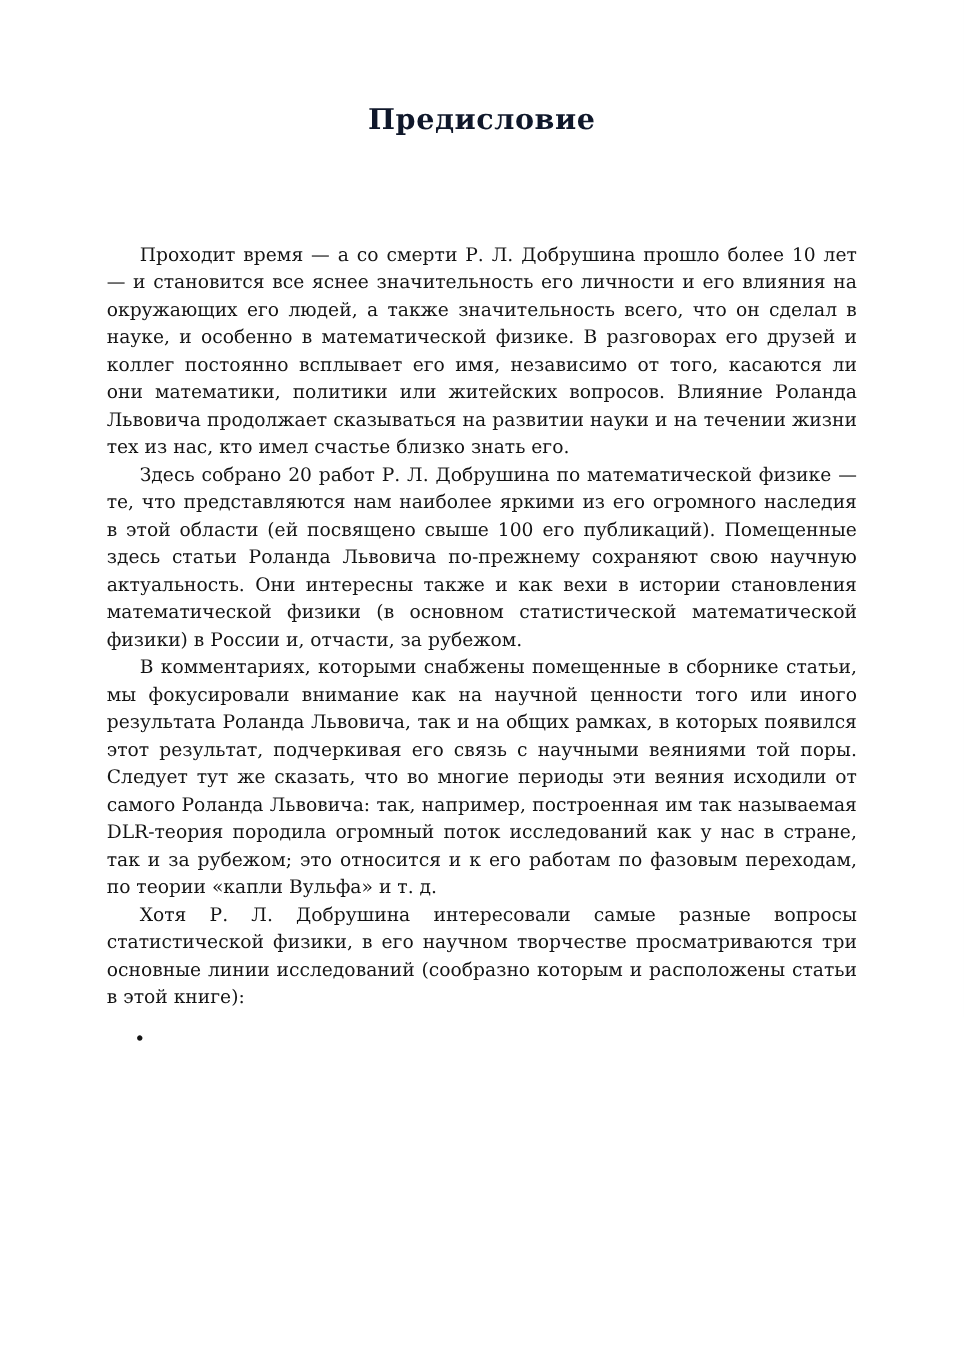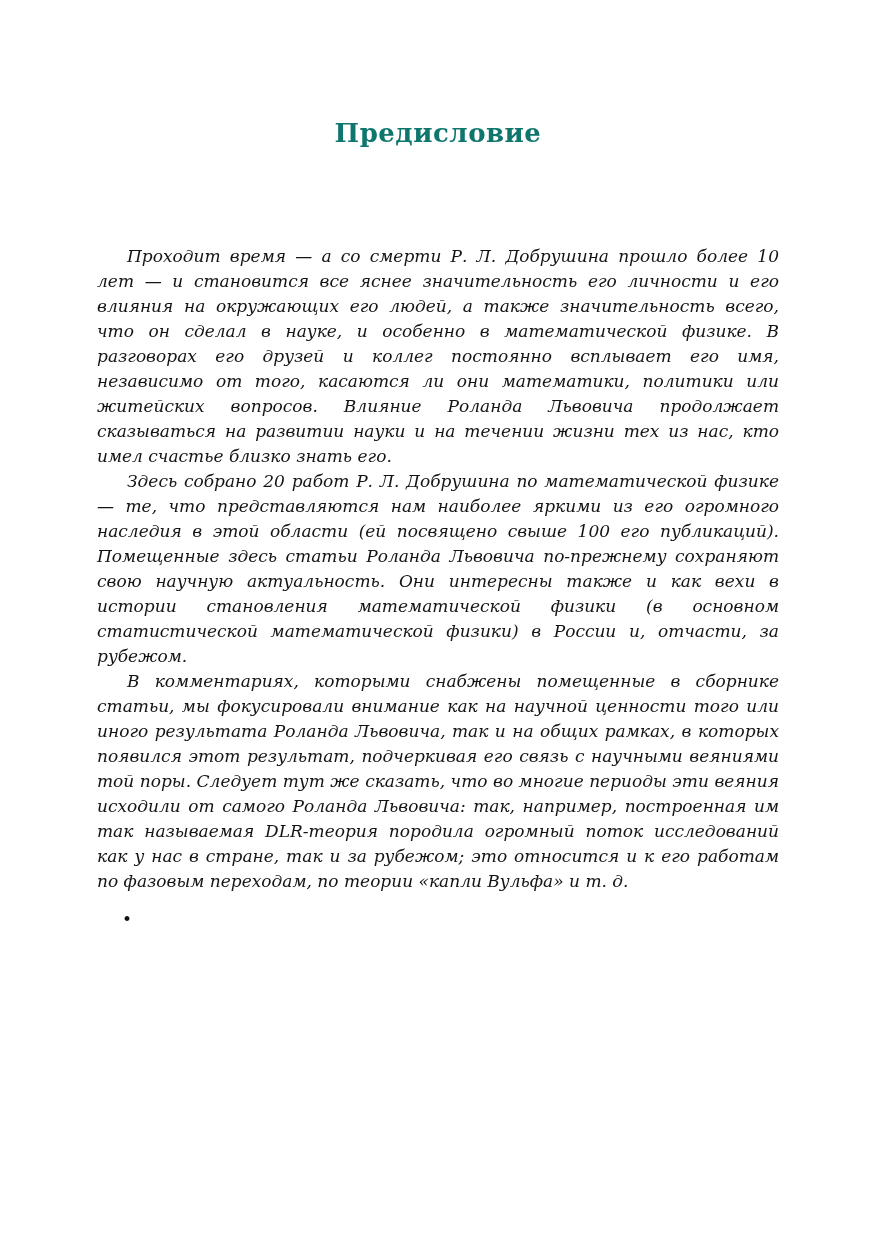--- a/index.html
+++ b/index.html
@@ -21,33 +21,32 @@
       overflow: hidden;
     }
     .content {
       position: absolute;
       left: 97px;
       top: 0;
       width: 682px;
     }
     .title {
       margin: 0;
-      padding-top: 118px;
+      padding-top: 94px;
       text-align: center;
       font-size: 26px;
       font-weight: bold;
       letter-spacing: 0.5px;
-      color: #0f766e;
+      color: #0f172a;
     }
     .body-text {
       margin-top: 96px;
       font-size: 17px;
       line-height: 25px;
       text-align: justify;
-      font-style: italic;
     }
     .body-text p {
       margin: 0;
       padding: 0;
       text-indent: 30px;
     }
     ul.bullet-list {
       list-style: none;
       margin: 13px 0 0 0;
       padding: 0;
@@ -67,20 +66,21 @@
 <body>
 
 <div class="page">
   <div class="content">
     <h1 class="title">Предисловие</h1>
 
     <div class="body-text">
       <p>Проходит время — а со смерти Р. Л. Добрушина прошло более 10 лет — и становится все яснее значительность его личности и его влияния на окружающих его людей, а также значительность всего, что он сделал в науке, и особенно в математической физике. В разговорах его друзей и коллег постоянно всплывает его имя, независимо от того, касаются ли они математики, политики или житейских вопросов. Влияние Роланда Львовича продолжает сказываться на развитии науки и на течении жизни тех из нас, кто имел счастье близко знать его.</p>
       <p>Здесь собрано 20 работ Р. Л. Добрушина по математической физике — те, что представляются нам наиболее яркими из его огромного наследия в этой области (ей посвящено свыше 100 его публикаций). Помещенные здесь статьи Роланда Львовича по-прежнему сохраняют свою научную актуальность. Они интересны также и как вехи в истории становления математической физики (в основном статистической математической физики) в России и, отчасти, за рубежом.</p>
       <p>В комментариях, которыми снабжены помещенные в сборнике статьи, мы фокусировали внимание как на научной ценности того или иного результата Роланда Львовича, так и на общих рамках, в которых появился этот результат, подчеркивая его связь с научными веяниями той поры. Следует тут же сказать, что во многие периоды эти веяния исходили от самого Роланда Львовича: так, например, построенная им так называемая DLR-теория породила огромный поток исследований как у нас в стране, так и за рубежом; это относится и к его работам по фазовым переходам, по теории «капли Вульфа» и т. д.</p>
+      <p>Хотя Р. Л. Добрушина интересовали самые разные вопросы статистической физики, в его научном творчестве просматриваются три основные линии исследований (сообразно которым и расположены статьи в этой книге):</p>
 
       <ul class="bullet-list">
         <li>
           <span class="marker">•</span>
         </li>
       </ul>
     </div>
   </div>
 </div>
 

